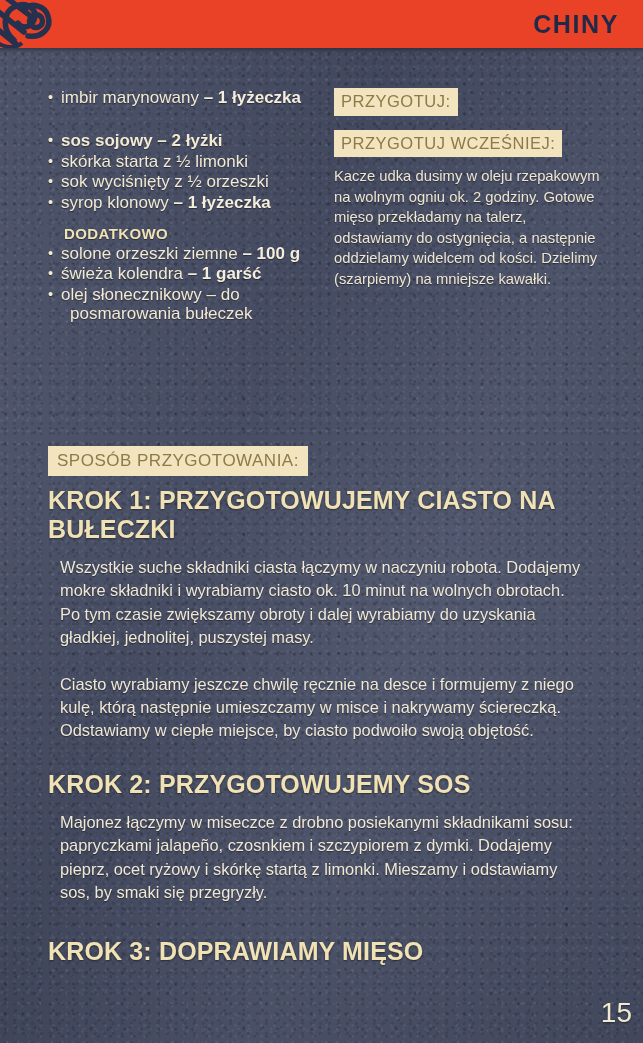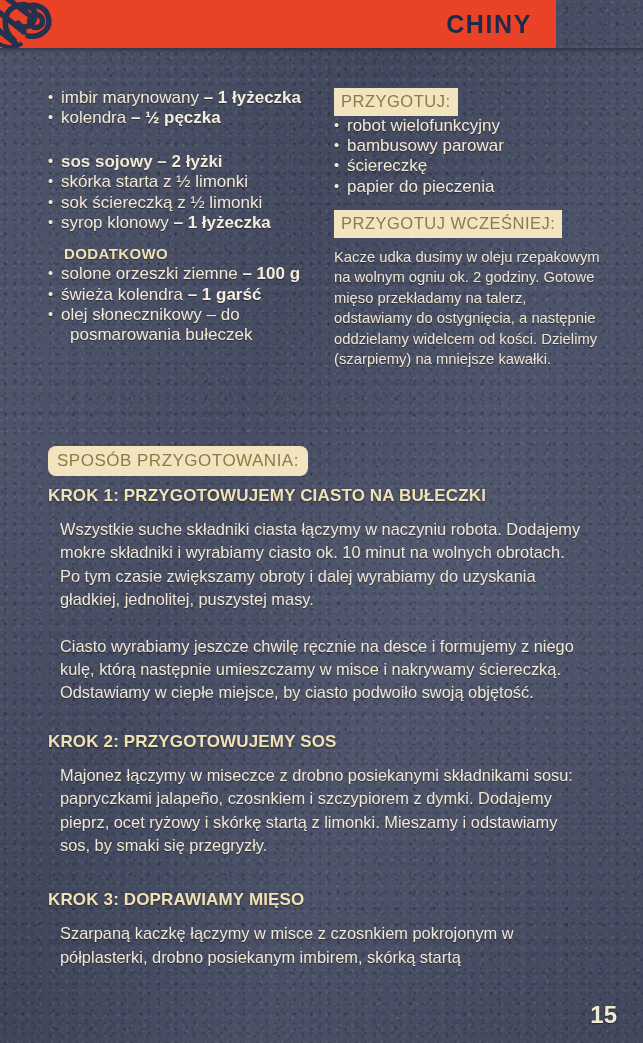--- a/index.html
+++ b/index.html
@@ -35,21 +35,21 @@
       15px 12px, 12px 16px, 21px 14px, 9px 10px,
       100% 100%, 100% 100%;
     box-sizing: border-box;
   }
 
   
   .banner {
     position: absolute;
     left: 0;
     top: 0;
-    width: 556px;
+    width: 643px;
     height: 48px;
     background: #ea4226;
     overflow: hidden;
   }
   .banner-title {
     position: absolute;
     right: 24px;
     top: 50%;
     transform: translateY(-50%);
     color: #1f2a4a;
@@ -133,21 +133,20 @@
     color: #8d7a48;
     font-size: 16.5px;
     line-height: 1;
     padding: 5px 7px 6px 7px;
     letter-spacing: 0.5px;
     white-space: nowrap;
   }
   .label-box.sposob {
     font-size: 17px;
     padding: 6px 9px 7px 9px;
-    border-radius: 8px;
   }
 
   .tools-list {
     margin-top: 9px;
   }
 
   .prep-para {
     color: #efe7d3;
     font-size: 14.8px;
     line-height: 20.5px;
@@ -157,21 +156,21 @@
 
   
   .steps {
     position: absolute;
     left: 48px;
     top: 446px;
     width: 552px;
   }
   .step-head {
     color: #f0e2b4;
-    font-size: 17px;
+    font-size: 25px;
     font-weight: bold;
     letter-spacing: 0.15px;
     margin: 0 0 1px 0;
     text-shadow: 0 1px 2px rgba(0,0,0,0.45);
   }
   .step-body {
     color: #f1e9d6;
     font-size: 16.4px;
     line-height: 23.4px;
     margin: 12px;
@@ -181,25 +180,25 @@
     margin-top: 23px;
   }
   .step-block { margin-top: 0; }
   .step-block.gap1 { margin-top: 27px; }
   .step-block.gap2 { margin-top: 33px; }
   .sposob-wrap { margin-bottom: 10px; }
 
   
   .page-num {
     position: absolute;
-    right: 26px;
+    right: 11px;
     bottom: 14px;
     color: #f2e9d4;
-    font-size: 24px;
-    font-weight: bold;
+    font-size: 28px;
+    font-weight: normal;
     text-shadow: 0 1px 2px rgba(0,0,0,0.45);
   }
 </style>
 </head>
 <body>
 
 <div class="page">
 
   <div class="banner">
     <svg class="banner-knot" viewBox="0 0 70 58" fill="none" xmlns="http://www.w3.org/2000/svg">
@@ -218,32 +217,28 @@
     <div class="banner-title">CHINY</div>
   </div>
   <div class="banner-shadow"></div>
 
   <div class="ingr-col">
     <ul class="bullets">
       <li>
         <span>imbir marynowany</span>
         <span class="amt">– 1 łyżeczka</span>
       </li>
-      <li>
-        <span>kolendra</span>
-        <span class="amt">– ½ pęczka</span>
-      </li>
       <li class="bold-all">
         <span>sos sojowy – 2 łyżki</span>
       </li>
       <li>
         <span>skórka starta z ½ limonki</span>
       </li>
       <li>
-        <span>sok ściereczką z ½ limonki</span>
+        <span>sok wyciśnięty z ½ orzeszki</span>
       </li>
       <li>
         <span>syrop klonowy</span>
         <span class="amt">– 1 łyżeczka</span>
       </li>
     </ul>
 
     <div class="subhead">DODATKOWO</div>
 
     <ul class="bullets">
@@ -258,34 +253,20 @@
       <li>
         <span>olej słonecznikowy – do</span>
         <span class="cont">posmarowania bułeczek</span>
       </li>
     </ul>
   </div>
 
   <div class="tools-col">
     <div class="label-box">PRZYGOTUJ:</div>
 
-    <ul class="bullets tools-list">
-      <li>
-        <span>robot wielofunkcyjny</span>
-      </li>
-      <li>
-        <span>bambusowy parowar</span>
-      </li>
-      <li>
-        <span>ściereczkę</span>
-      </li>
-      <li>
-        <span>papier do pieczenia</span>
-      </li>
-    </ul>
 
     <div style="margin-top:14px;">
       <div class="label-box">PRZYGOTUJ WCZEŚNIEJ:</div>
     </div>
     <p class="prep-para">Kacze udka dusimy w oleju rzepakowym na wolnym ogniu ok. 2 godziny. Gotowe mięso przekładamy na talerz, odstawiamy do ostygnięcia, a następnie oddzielamy widelcem od kości. Dzielimy (szarpiemy) na mniejsze kawałki.</p>
   </div>
 
   <div class="steps">
     <div class="sposob-wrap">
       <span class="label-box sposob">SPOSÓB PRZYGOTOWANIA:</span>
@@ -297,19 +278,18 @@
       <p class="step-body">Ciasto wyrabiamy jeszcze chwilę ręcznie na desce i formujemy z niego kulę, którą następnie umieszczamy w misce i nakrywamy ściereczką. Odstawiamy w ciepłe miejsce, by ciasto podwoiło swoją objętość.</p>
     </div>
 
     <div class="step-block gap1">
       <div class="step-head">KROK 2: PRZYGOTOWUJEMY SOS</div>
       <p class="step-body">Majonez łączymy w miseczce z drobno posiekanymi składnikami sosu: papryczkami jalapeño, czosnkiem i szczypiorem z dymki. Dodajemy pieprz, ocet ryżowy i skórkę startą z limonki. Mieszamy i odstawiamy sos, by smaki się przegryzły.</p>
     </div>
 
     <div class="step-block gap2">
       <div class="step-head">KROK 3: DOPRAWIAMY MIĘSO</div>
-      <p class="step-body">Szarpaną kaczkę łączymy w misce z czosnkiem pokrojonym w półplasterki, drobno posiekanym imbirem, skórką startą</p>
     </div>
   </div>
 
   <div class="page-num">15</div>
 
 </div>
 
 </body></html>

